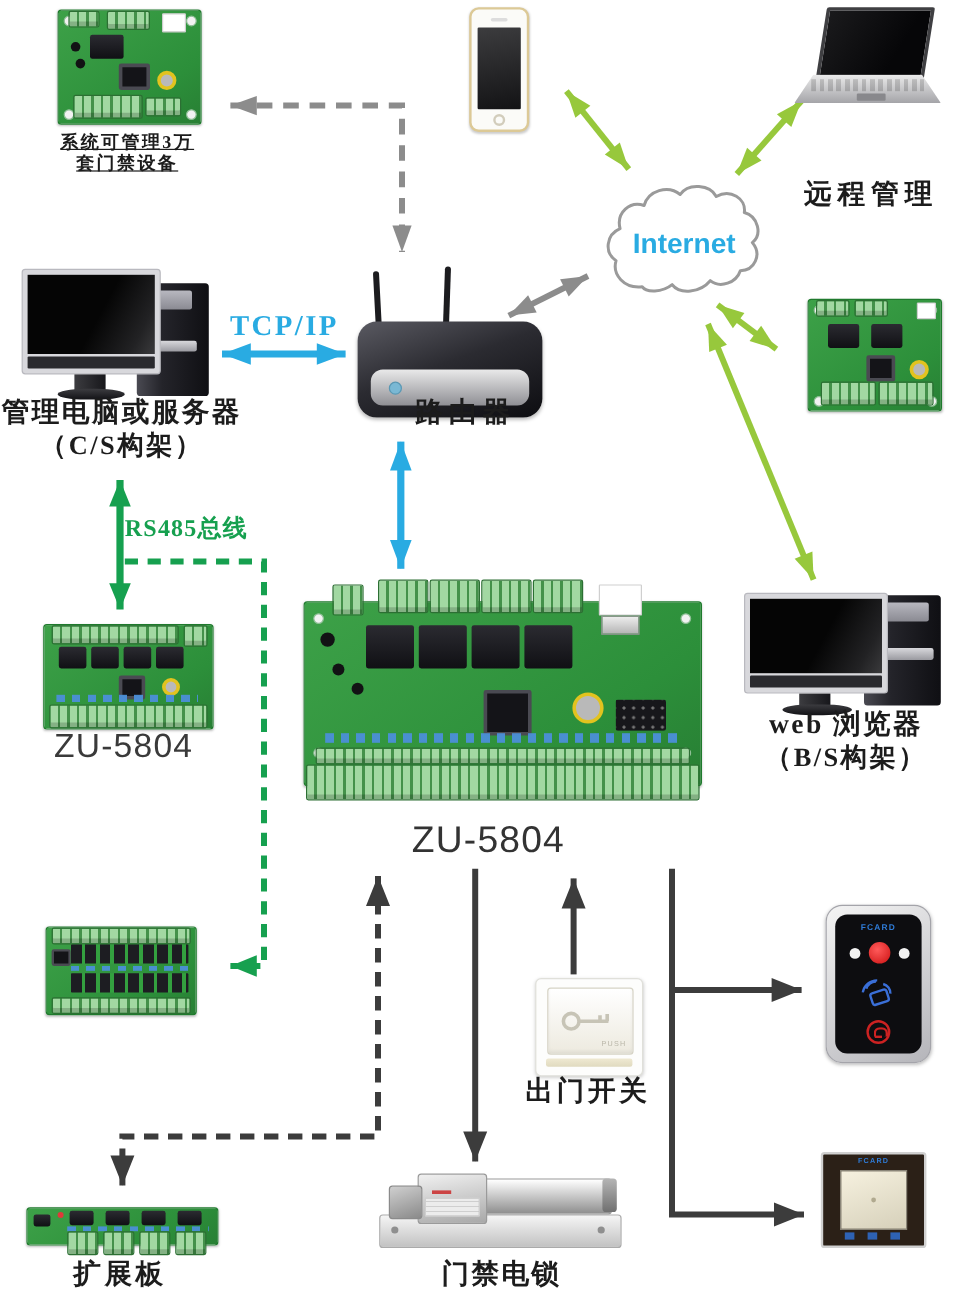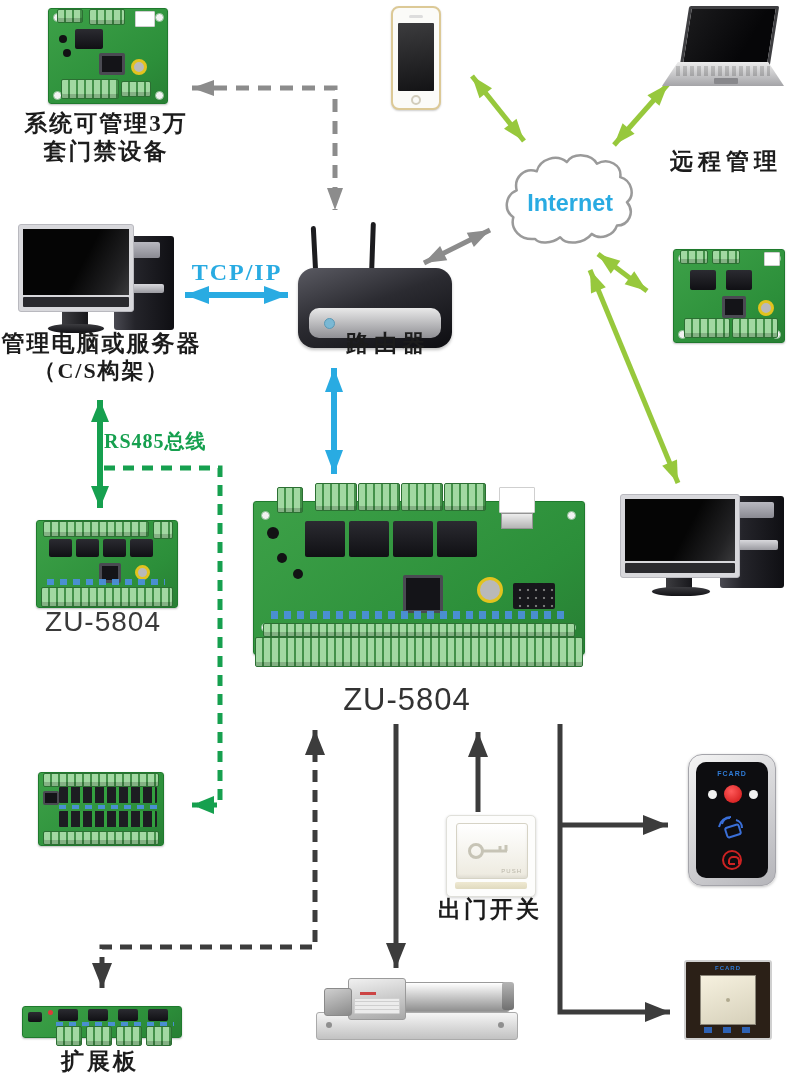--- a/index.html
+++ b/index.html
@@ -127,21 +127,21 @@
     <div class="termrow" style="left:40px;top:0;width:34px;height:14px;"></div>
     <div class="sticker" style="left:86px;top:2px;width:18px;height:14px;"></div>
     <div class="relay" style="left:26px;top:20px;width:28px;height:20px;"></div>
     <div class="darkcap" style="left:10px;top:26px;width:8px;height:8px;"></div>
     <div class="darkcap" style="left:14px;top:40px;width:8px;height:8px;"></div>
     <div class="chip" style="left:50px;top:44px;width:20px;height:16px;"></div>
     <div class="ydot" style="left:82px;top:50px;width:10px;height:10px;"></div>
     <div class="termrow" style="left:12px;top:70px;width:56px;height:18px;"></div>
     <div class="termrow" style="left:72px;top:72px;width:28px;height:14px;"></div>
   </div>
-  <div class="lbl" style="left:0;top:110px;width:212px;font-size:23px;">
+  <div class="lbl" style="left:0;top:110px;width:212px;font-size:15px;text-decoration:underline;">
     <div>系统可管理3万</div>
     <div>套门禁设备</div>
   </div>
 
   <div class="phone" style="left:391px;top:6px;width:46px;height:100px;">
     <div class="abs" style="left:16px;top:7px;width:14px;height:3px;background:#ddd;border-radius:2px;"></div>
     <div class="pscreen" style="left:5px;top:15px;width:36px;height:68px;"></div>
     <div class="abs" style="left:18px;top:87px;width:10px;height:10px;border:2px solid #d2cdbc;border-radius:50%;box-sizing:border-box;"></div>
   </div>
 
@@ -247,20 +247,24 @@
       <div class="panel" style="left:8px;top:6px;width:46px;height:16px;"></div>
       <div class="drive" style="left:10px;top:44px;width:48px;height:10px;"></div>
     </div>
     <div class="monitor" style="left:0;top:4px;width:120px;height:84px;">
       <div class="mscreen"></div>
       <div class="mbezel"></div>
     </div>
     <div class="mneck" style="left:46px;top:88px;width:26px;height:11px;"></div>
     <div class="mbase" style="left:32px;top:97px;width:58px;height:9px;"></div>
   </div>
+  <div class="lbl" style="left:625px;top:590px;width:160px;font-size:23px;">
+    <div>web 浏览器</div>
+    <div style="font-size:22px;">（B/S构架）</div>
+  </div>
 
   <div class="pcb" style="left:38px;top:772px;width:124px;height:72px;">
     <div class="termrow" style="left:4px;top:0;width:114px;height:12px;"></div>
     <div class="chip" style="left:4px;top:18px;width:12px;height:10px;border-width:2px;"></div>
     <div class="relayrow" style="left:20px;top:14px;width:98px;height:16px;"></div>
     <div class="bluebits" style="left:20px;top:32px;width:98px;height:4px;"></div>
     <div class="relayrow" style="left:20px;top:38px;width:98px;height:16px;"></div>
     <div class="termrow" style="left:4px;top:58px;width:114px;height:12px;"></div>
   </div>
 
@@ -298,20 +302,21 @@
     <div class="metal" style="left:6px;top:34px;width:200px;height:26px;background:linear-gradient(180deg,#f5f5f5,#c2c2c2);border:1px solid #aaa;"></div>
     <div class="abs" style="left:16px;top:44px;width:6px;height:6px;border-radius:50%;background:#8f8f8f;"></div>
     <div class="abs" style="left:188px;top:44px;width:6px;height:6px;border-radius:50%;background:#8f8f8f;"></div>
     <div class="metal" style="left:56px;top:4px;width:142px;height:28px;background:linear-gradient(180deg,#ffffff 0%,#d8d8d8 35%,#8f8f8f 100%);border:1px solid #9a9a9a;"></div>
     <div class="metal" style="left:192px;top:4px;width:12px;height:28px;background:linear-gradient(180deg,#b5b5b5,#707070);"></div>
     <div class="metal" style="left:38px;top:0;width:56px;height:40px;background:linear-gradient(170deg,#f0f0f0,#a8a8a8);border:1px solid #9a9a9a;"></div>
     <div class="abs" style="left:50px;top:14px;width:16px;height:3px;background:#cc4444;"></div>
     <div class="sticker" style="left:44px;top:20px;width:44px;height:14px;background:repeating-linear-gradient(0deg,#ececec 0 3px,#cfcfcf 3px 4px);"></div>
     <div class="metal" style="left:14px;top:10px;width:26px;height:26px;background:linear-gradient(160deg,#cfcfcf,#8a8a8a);border:1px solid #8a8a8a;"></div>
   </div>
+  <div class="lbl" style="left:348px;top:1048px;width:140px;font-size:23px;letter-spacing:2px;">门禁电锁</div>
 
   <div class="reader-frame" style="left:688px;top:754px;width:86px;height:130px;">
     <div class="reader-face" style="left:7px;top:7px;width:72px;height:116px;">
       <div class="brand" style="top:8px;">FCARD</div>
       <div class="abs" style="left:12px;top:28px;width:9px;height:9px;border-radius:50%;background:#f2f2f2;"></div>
       <div class="abs" style="left:28px;top:23px;width:18px;height:18px;border-radius:50%;background:radial-gradient(circle at 40% 35%,#ff5a5a,#cc1111);"></div>
       <div class="abs" style="left:53px;top:28px;width:9px;height:9px;border-radius:50%;background:#f2f2f2;"></div>
       <svg width="36" height="28" style="position:absolute;left:18px;top:52px;" viewBox="0 0 36 28">
         <path d="M8,10 a8,8 0 0,1 8,-6" fill="none" stroke="#3a6fd8" stroke-width="2"></path>
         <path d="M5,13 a12,12 0 0,1 12,-10" fill="none" stroke="#3a6fd8" stroke-width="2"></path>

